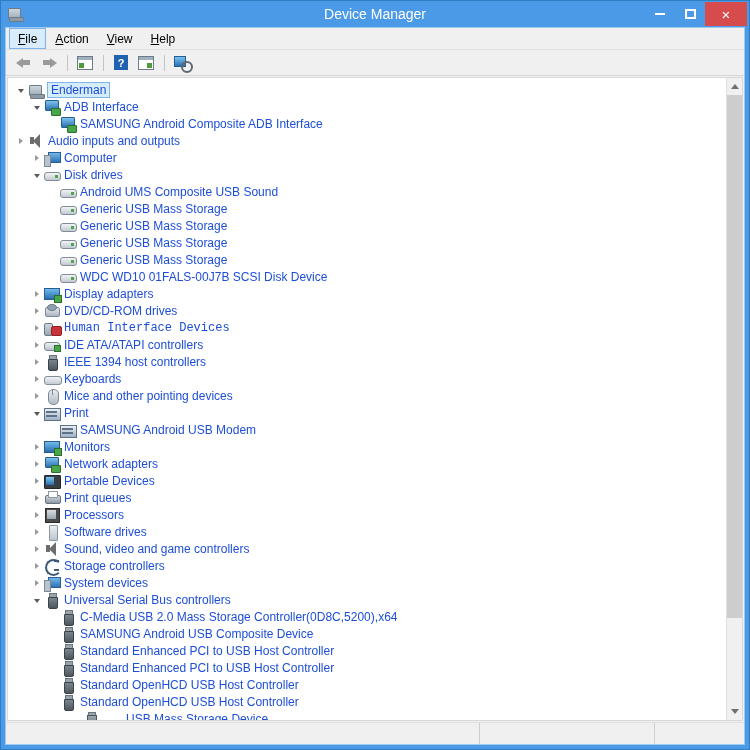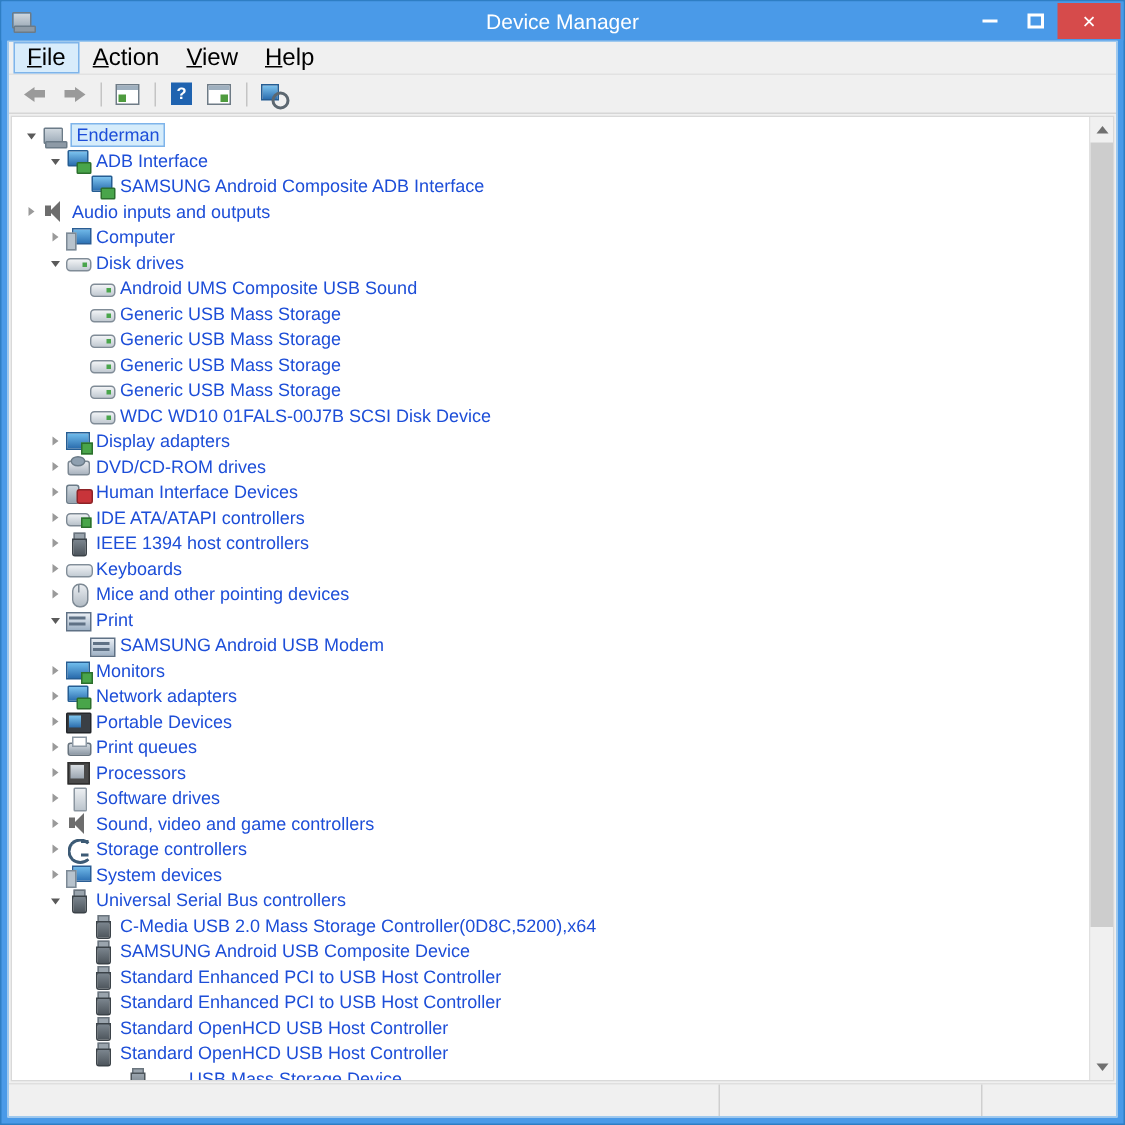--- a/index.html
+++ b/index.html
@@ -74,21 +74,21 @@
   #menubar {
     height: 22px; min-height: 22px;
     background: #f0f0f0;
     display: flex; align-items: stretch;
     padding-left: 3px;
     border-bottom: 1px solid #e2e2e2;
   }
   .menu-item {
     display: flex; align-items: center;
     padding: 0 9px;
-    font-size: 16px;
+    font-size: 12px;
     color: #000000;
     cursor: default;
   }
   .menu-item.focused {
     background: #d8ecfb;
     border: 1px solid #7eb4ea;
     padding: 0 8px;
   }
   .menu-item u { text-decoration: underline; }
 
@@ -414,21 +414,21 @@
             <span class="ico ic-display"></span>
             <span class="label">Display adapters</span>
           </div>
           <div class="row" style="padding-left: 22px;">
             <span class="twisty">
               <span class="tri-collapsed"></span>
             </span>
             <span class="ico ic-dvd"></span>
             <span class="label">DVD/CD-ROM drives</span>
           </div>
-          <div class="row" style="padding-left: 22px;">
+          <div class="row" style="padding-left: 22px; font-family: Liberation Mono, monospace;">
             <span class="twisty">
               <span class="tri-collapsed"></span>
             </span>
             <span class="ico ic-hid"></span>
             <span class="label">Human Interface Devices</span>
           </div>
           <div class="row" style="padding-left: 22px;">
             <span class="twisty">
               <span class="tri-collapsed"></span>
             </span>

